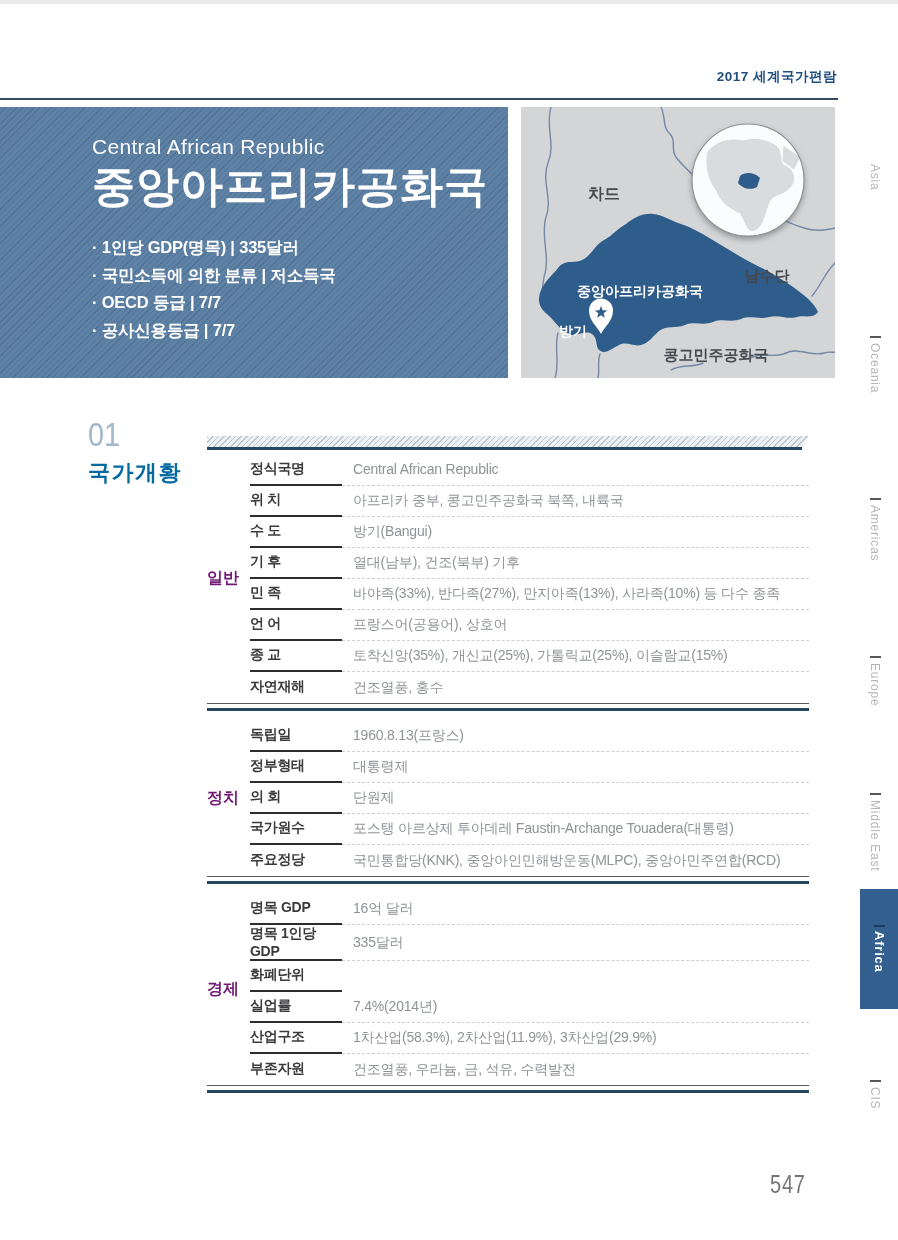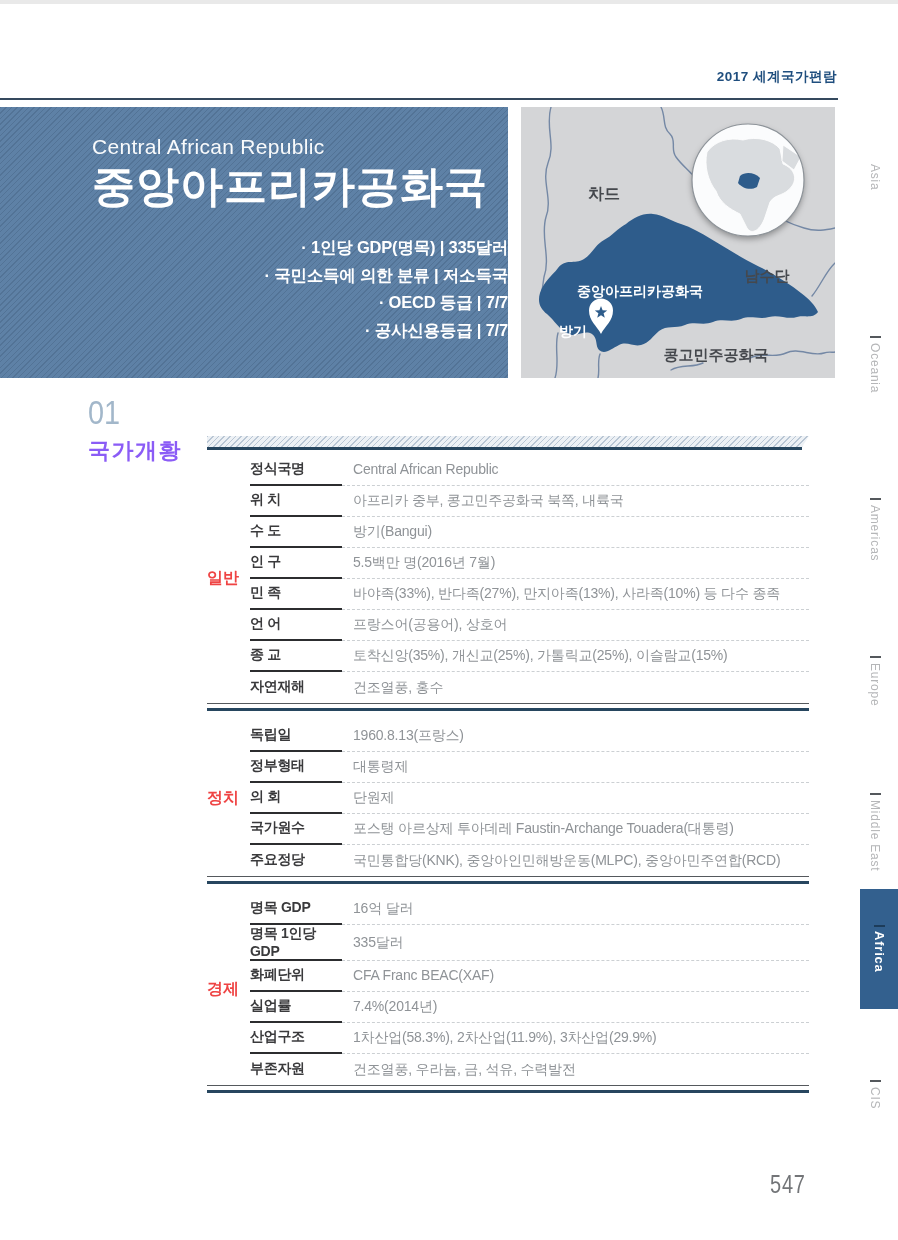--- a/index.html
+++ b/index.html
@@ -15,53 +15,53 @@
   .top-rule{position:absolute; left:0; top:94px; width:838px; height:2px; background:#35495e;}
 
   
   .hero{position:absolute; left:0; top:103px; width:508px; height:271px;
     background-color:var(--accent);
     background-image:repeating-linear-gradient(135deg, rgba(23,42,66,.16) 0 1px, rgba(255,255,255,0) 1px 4px);
     color:#fff; box-sizing:border-box; padding:28px 0 0 92px;}
   .hero-en{font-size:21px; font-weight:400; letter-spacing:.3px; opacity:.96;}
   .hero-ko{font-size:43px; font-weight:700; letter-spacing:1px; margin-top:4px; line-height:1.1;}
   .hero-bullets{list-style:none; margin:24px 0 0 0; padding:0; font-size:16.5px; font-weight:600;
-    line-height:27.5px; letter-spacing:-.2px;text-align:right;}
+    line-height:27.5px; letter-spacing:-.2px;}
 
   
   .map{position:absolute; left:508px; top:103px; width:314px; height:271px;padding-left:13px;}
   .map svg{display:block;}
   .mlbl{font-size:16px; font-weight:600; fill:#45484d; font-family:"Liberation Sans","DejaVu Sans",sans-serif;}
   .mlbl-sm{font-size:15px;}
   .mlbl-w{font-size:14px; font-weight:600; fill:#ffffff; font-family:"Liberation Sans","DejaVu Sans",sans-serif;}
 
   
   .sb-item{position:absolute; right:16px; display:flex; flex-direction:column; align-items:center; gap:5px;}
   .sb-label{writing-mode:vertical-rl; font-size:12px; letter-spacing:.8px; color:#b5b6b8;}
   .sb-tick{width:11px; height:2px; background:#54585c;}
   .sb-0{top:160px}.sb-1{top:332px}.sb-2{top:494px}.sb-3{top:652px}.sb-4{top:789px}.sb-6{top:1076px}
   .sb-active{right:0; top:885px; width:38px; height:120px; background:var(--tab);
     justify-content:center; gap:4px;}
   .sb-active .sb-label{color:#fff; font-weight:700; font-size:13px;}
   .sb-active .sb-tick{background:#1d3c5a;}
 
   
-  .sec{position:absolute; left:88px; top:391px;}
+  .sec{position:absolute; left:88px; top:413px;}
   .sec-num{display:inline-block; font-size:34px; font-weight:300; color:#a2b7ca;
     transform:scaleX(.85); transform-origin:left; line-height:1;}
-  .sec-title{font-size:22px; font-weight:700; color:#8b5cf6; letter-spacing:1.5px; margin-top:7px;}
+  .sec-title{font-size:22px; font-weight:700; color:#0369a1; letter-spacing:1.5px; margin-top:7px;}
 
   
   .tbl{position:absolute; left:207px; top:432px; width:602px;}
   .hatch{height:11px; width:100%;
     background:repeating-linear-gradient(135deg,#b9c6d4 0 1px,#edf1f5 1px 4px);
     clip-path:polygon(0 0,100% 0,calc(100% - 7px) 100%,0 100%);}
   .hatch-rule{height:2.5px; width:calc(100% - 7px); background:var(--navy);}
   .tgroup{display:flex; padding-top:5px;}
-  .gname{width:43px; display:flex; align-items:center; font-weight:700; font-size:16px; color:#ef4444;}
+  .gname{width:43px; display:flex; align-items:center; font-weight:700; font-size:16px; color:#701a75;}
   .rows{flex:1; display:flex; flex-direction:column;}
   .trow{display:flex; min-height:31px;}
   .tlabel{width:92px; display:flex; align-items:center; font-weight:700; font-size:14px;
     color:#3a3a3c; letter-spacing:-.3px; border-bottom:2px solid #2c2d2f;}
   .tvalue{flex:1; display:flex; align-items:center; padding:3px 0 3px 11px; font-size:14px;
     color:#8f9397; line-height:1.45; border-bottom:1px dashed #ccd0d3; letter-spacing:-.2px;}
   .trow.last .tlabel,.trow.last .tvalue{border-bottom:none;}
   .sep-thin{height:1px; background:#55595d;}
   .sep-thick{height:3px; background:var(--navy); margin-top:4px; margin-bottom:5px;}
 
@@ -184,22 +184,22 @@
             </div>
             <div class="trow">
               <div class="tlabel">위 치</div>
               <div class="tvalue">아프리카 중부, 콩고민주공화국 북쪽, 내륙국</div>
             </div>
             <div class="trow">
               <div class="tlabel">수 도</div>
               <div class="tvalue">방기(Bangui)</div>
             </div>
             <div class="trow">
-              <div class="tlabel">인 구</div>
-              <div class="tvalue">5.5백만 명(2016년 7월)</div>
+              <div class="tlabel">기 후</div>
+              <div class="tvalue">열대(남부), 건조(북부) 기후</div>
             </div>
             <div class="trow">
               <div class="tlabel">민 족</div>
               <div class="tvalue">바야족(33%), 반다족(27%), 만지아족(13%), 사라족(10%) 등 다수 종족</div>
             </div>
             <div class="trow">
               <div class="tlabel">언 어</div>
               <div class="tvalue">프랑스어(공용어), 상호어</div>
             </div>
             <div class="trow">
@@ -247,21 +247,20 @@
             <div class="trow">
               <div class="tlabel">명목 GDP</div>
               <div class="tvalue">16억 달러</div>
             </div>
             <div class="trow">
               <div class="tlabel">명목 1인당 GDP</div>
               <div class="tvalue">335달러</div>
             </div>
             <div class="trow">
               <div class="tlabel">화폐단위</div>
-              <div class="tvalue">CFA Franc BEAC(XAF)</div>
             </div>
             <div class="trow">
               <div class="tlabel">실업률</div>
               <div class="tvalue">7.4%(2014년)</div>
             </div>
             <div class="trow">
               <div class="tlabel">산업구조</div>
               <div class="tvalue">1차산업(58.3%), 2차산업(11.9%), 3차산업(29.9%)</div>
             </div>
             <div class="trow last">

